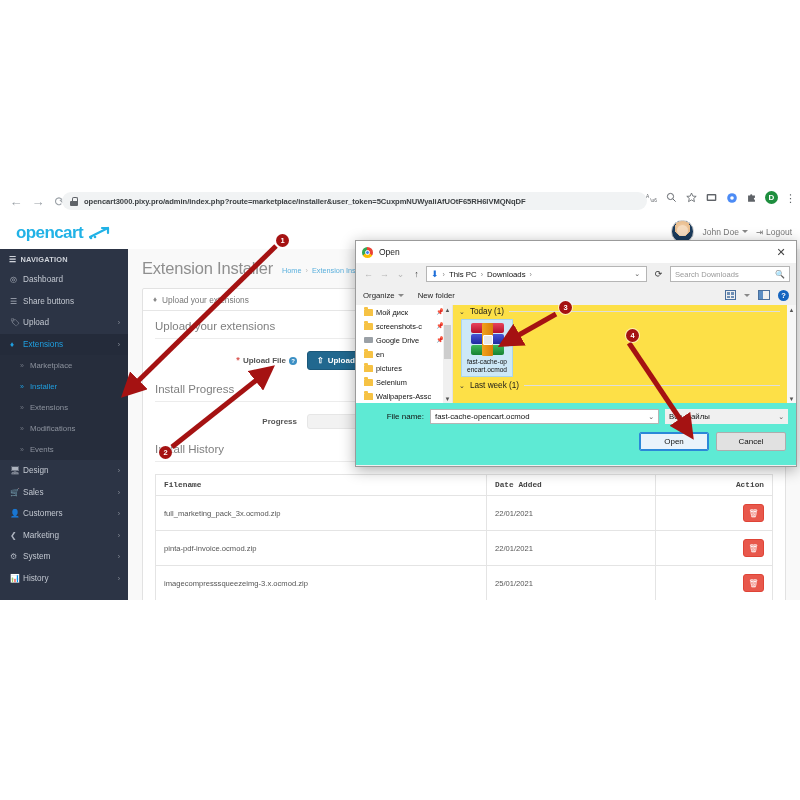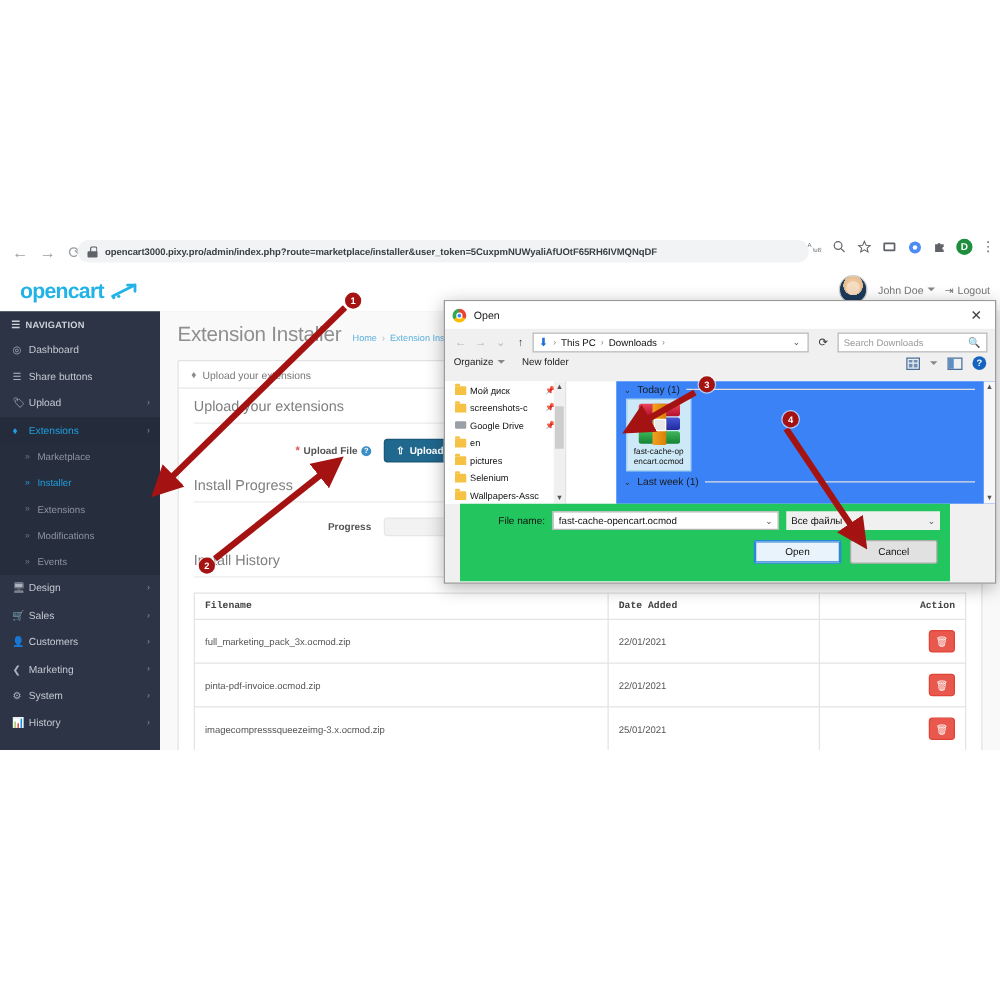--- a/index.html
+++ b/index.html
@@ -193,21 +193,21 @@
   .ab-path .csep{color:#888;font-size:7px;}
   .ab-path .dd{margin-left:auto;color:#555;font-size:7px;padding-right:2px;}
   .ab-ref{width:15px;height:16px;display:flex;align-items:center;justify-content:center;color:#333;font-size:9px;border:1px solid transparent;}
   .ab-search{
     width:120px;height:16px;background:#fff;border:1px solid #b5b5b5;display:flex;align-items:center;
     padding:0 4px;font-size:7.6px;color:#9a9a9a;box-sizing:border-box;
   }
   .ab-search .mag{margin-left:auto;color:#555;font-size:8px;}
 
   .dlg-tools{
-    height:20px;background:#f0f0f0;display:flex;align-items:flex-start;padding:0 7px;
+    height:20px;background:#f0f0f0;display:flex;align-items:center;padding:0 7px;
     font-size:7.8px;color:#222;gap:14px;border-bottom:1px solid #dcdcdc;
   }
   .dlg-tools .tl{display:flex;align-items:center;gap:3px;}
   .dlg-tools .right{margin-left:auto;display:flex;align-items:center;gap:8px;}
   .vw-ic{width:11px;height:10px;border:1px solid #4a6f9c;display:grid;grid-template-columns:1fr 1fr;grid-template-rows:1fr 1fr;gap:1px;padding:1px;box-sizing:border-box;}
   .vw-ic i{background:#6f8fb5;display:block;}
   .pane-ic{width:12px;height:10px;border:1px solid #4a6f9c;box-sizing:border-box;display:flex;}
   .pane-ic i{display:block;width:4px;background:#5c8ec4;}
   .help-bl{width:11px;height:11px;border-radius:50%;background:#1565c0;color:#fff;font-size:7.5px;display:flex;align-items:center;justify-content:center;font-weight:bold;}
 
@@ -219,21 +219,21 @@
   .tree-item .fold{
     width:9px;height:7px;background:#f6c244;border-radius:1px 1px 0 0;position:relative;flex:0 0 auto;
   }
   .tree-item .fold:before{content:"";position:absolute;left:0;top:-1.5px;width:4px;height:2px;background:#f6c244;border-radius:1px 1px 0 0;}
   .tree-item .pin{margin-left:auto;margin-right:8px;color:#888;font-size:6.5px;}
   .tree-item .drv{width:9px;height:6px;background:#9aa0a6;border-radius:1px;flex:0 0 auto;}
   .tree-sb{position:absolute;right:0;top:0;width:9px;height:98px;background:#f0f0f0;}
   .tree-sb .up,.tree-sb .dn{height:9px;display:flex;align-items:center;justify-content:center;font-size:6px;color:#555;}
   .tree-sb .thumb{position:absolute;left:1px;top:20px;width:7px;height:34px;background:#cdcdcd;}
 
-  .dlg-files{flex:1;position:relative;background:#3b82f6;overflow:hidden;margin-left:40px;}
+  .dlg-files{flex:1;position:relative;background:#fde047;overflow:hidden;}
   .grp{display:flex;align-items:center;gap:5px;padding:2px 6px 0 6px;}
   .grp .chev{font-size:7px;color:#333;}
   .grp .lbl{font-size:8.2px;color:#1a1a1a;}
   .grp .line{flex:1;height:1px;background:#dedede;margin-right:10px;}
   .file-tile{
     margin:3px 0 0 8px;width:52px;padding:3px 2px 2px 2px;background:#cde8f7;border:1px solid #a8d4ee;
     display:flex;flex-direction:column;align-items:center;box-sizing:border-box;
   }
   .rar{width:33px;height:33px;position:relative;}
   .rar .bk{position:absolute;left:0;width:33px;height:10px;border-radius:2px;}
@@ -241,21 +241,21 @@
   .rar .b2{top:11px;background:linear-gradient(180deg,#4756d6,#2029a0);}
   .rar .b3{top:22px;background:linear-gradient(180deg,#3fb85a,#168233);}
   .rar .strap{position:absolute;left:11px;top:0;width:11px;height:33px;background:linear-gradient(90deg,#f1a21e,#d97e09);border-radius:1px;}
   .rar .buck{position:absolute;left:12.5px;top:12px;width:8px;height:8px;border:1.3px solid #fff;border-radius:1px;background:#e8e8e8;}
   .fn{font-size:6.6px;color:#111;text-align:center;line-height:8px;margin-top:2px;word-break:break-all;}
   .files-sb{position:absolute;right:0;top:0;width:9px;height:98px;background:#f7f7f7;}
   .files-sb .up,.files-sb .dn{height:9px;display:flex;align-items:center;justify-content:center;font-size:6px;color:#555;}
   .part-tile{margin:2px 0 0 8px;width:52px;height:6px;overflow:hidden;}
   .part-tile .strip{width:33px;height:6px;background:linear-gradient(180deg,#e8445c,#b5102c);border-radius:2px;}
 
-  .dlg-bottom{position:absolute;left:12px;top:162px;width:392px;height:62px;background:#22c55e;}
+  .dlg-bottom{position:absolute;left:0;top:162px;width:440px;height:62px;background:#5eead4;}
   .fn-row{display:flex;align-items:center;padding:6px 8px 0 8px;gap:6px;}
   .fn-lab{font-size:8px;color:#111;width:60px;text-align:right;}
   .fn-in{
     flex:1;height:15px;background:#fff;border:1px solid #b5b5b5;display:flex;align-items:center;
     padding:0 4px;font-size:7.8px;color:#111;box-sizing:border-box;
   }
   .fn-in .dd{margin-left:auto;color:#555;font-size:7px;}
   .ftype{
     width:123px;height:15px;background:#f0f0f0;border:none;display:flex;align-items:center;
     padding:0 4px;font-size:7.8px;color:#111;box-sizing:border-box;

